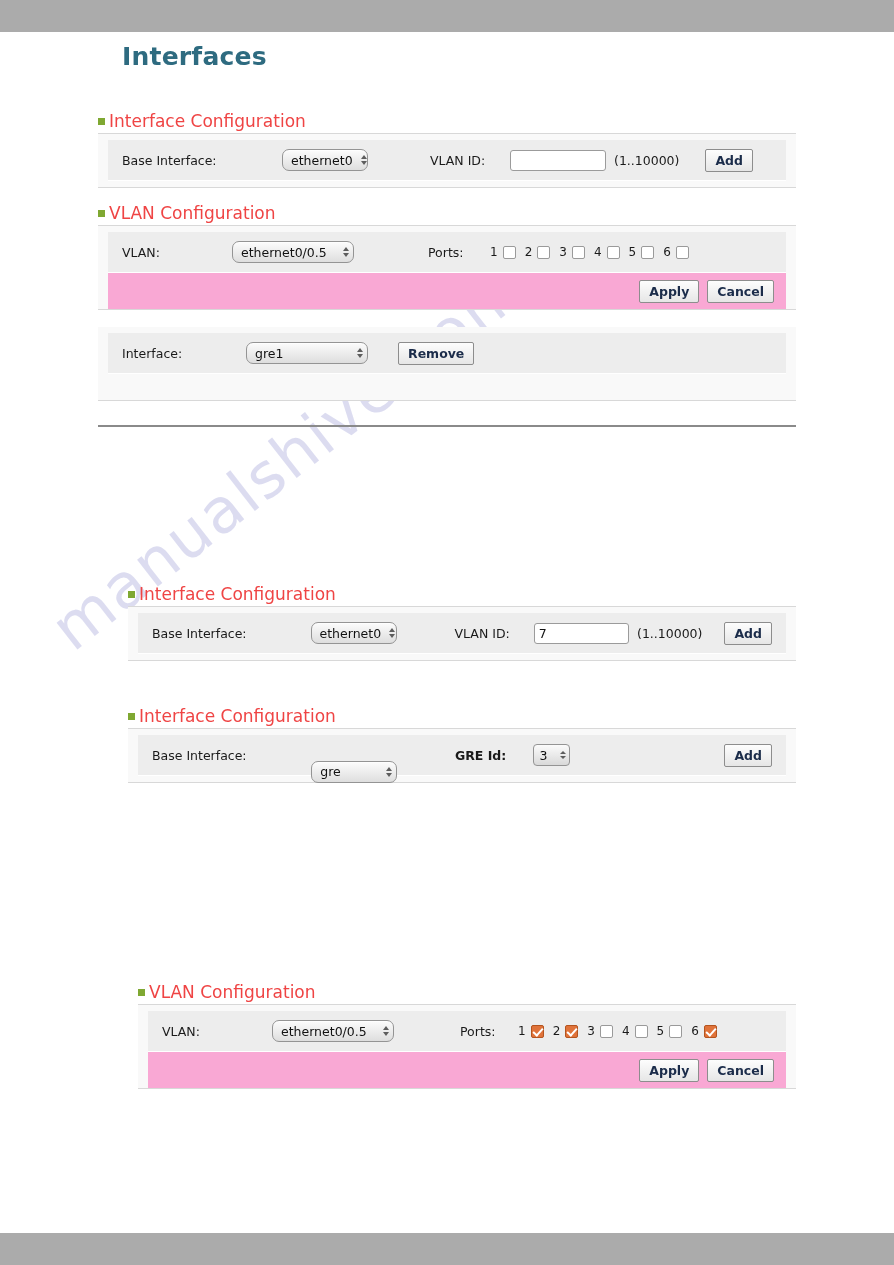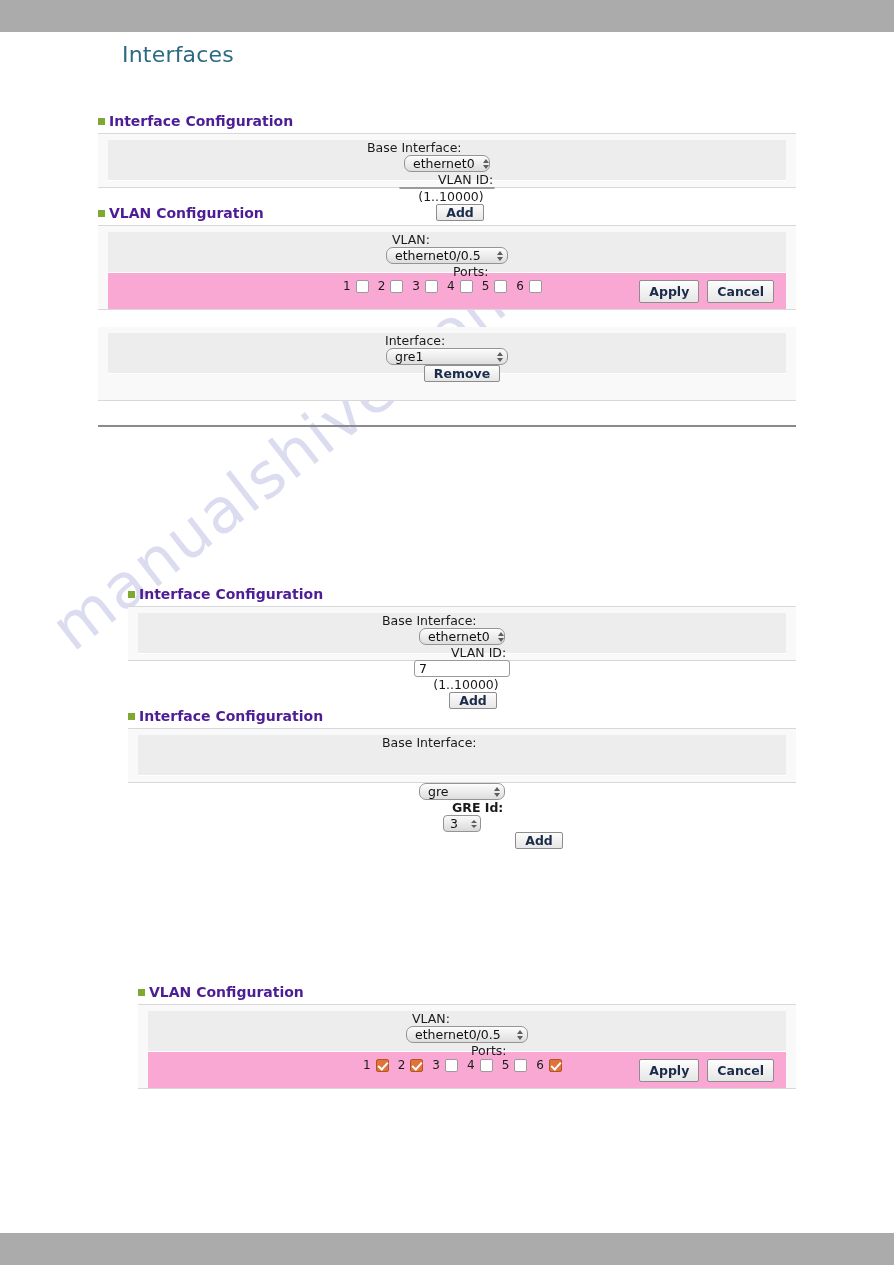--- a/index.html
+++ b/index.html
@@ -31,32 +31,32 @@
     font-weight: 400;
     letter-spacing: 2px;
     transform: rotate(-38deg);
     white-space: nowrap;
   }
   .watermark span { display:block; }
 
   .page-title {
     position: absolute;
     left: 122px; top: 42px;
-    font-size: 22px; font-weight: normal;
+    font-size: 25px; font-weight: bold;
     color: #2e6b80;
     letter-spacing: 0.2px;
   }
 
   
   .group { position: absolute; }
 
   .sec-head {
-    font-size: 14px;
-    font-weight: bold;
-    color: #4c1d95;
+    font-size: 17px;
+    font-weight: normal;
+    color: #ef4444;
     border-bottom: 1px solid #d8d8d8;
     padding: 0 0 4px 0;
     display: flex;
     align-items: center;
     line-height: 16px;
   }
   .bullet {
     display: inline-block;
     width: 7px; height: 7px;
     background: #7fa832;
@@ -75,21 +75,20 @@
     padding: 6px 10px 6px 10px;
     border-bottom: 1px solid #d8d8d8;
     box-sizing: border-box;
   }
   .row {
     display: flex;
     align-items: center;
     height: 40px;
     padding: 0 14px;
     box-sizing: border-box;
-    flex-direction: column;
   }
   .lbl {
     font-size: 12.5px;
     color: #1a1a1a;
   }
   .btnrow {
     display: flex;
     justify-content: flex-end;
     align-items: center;
     height: 36px;

